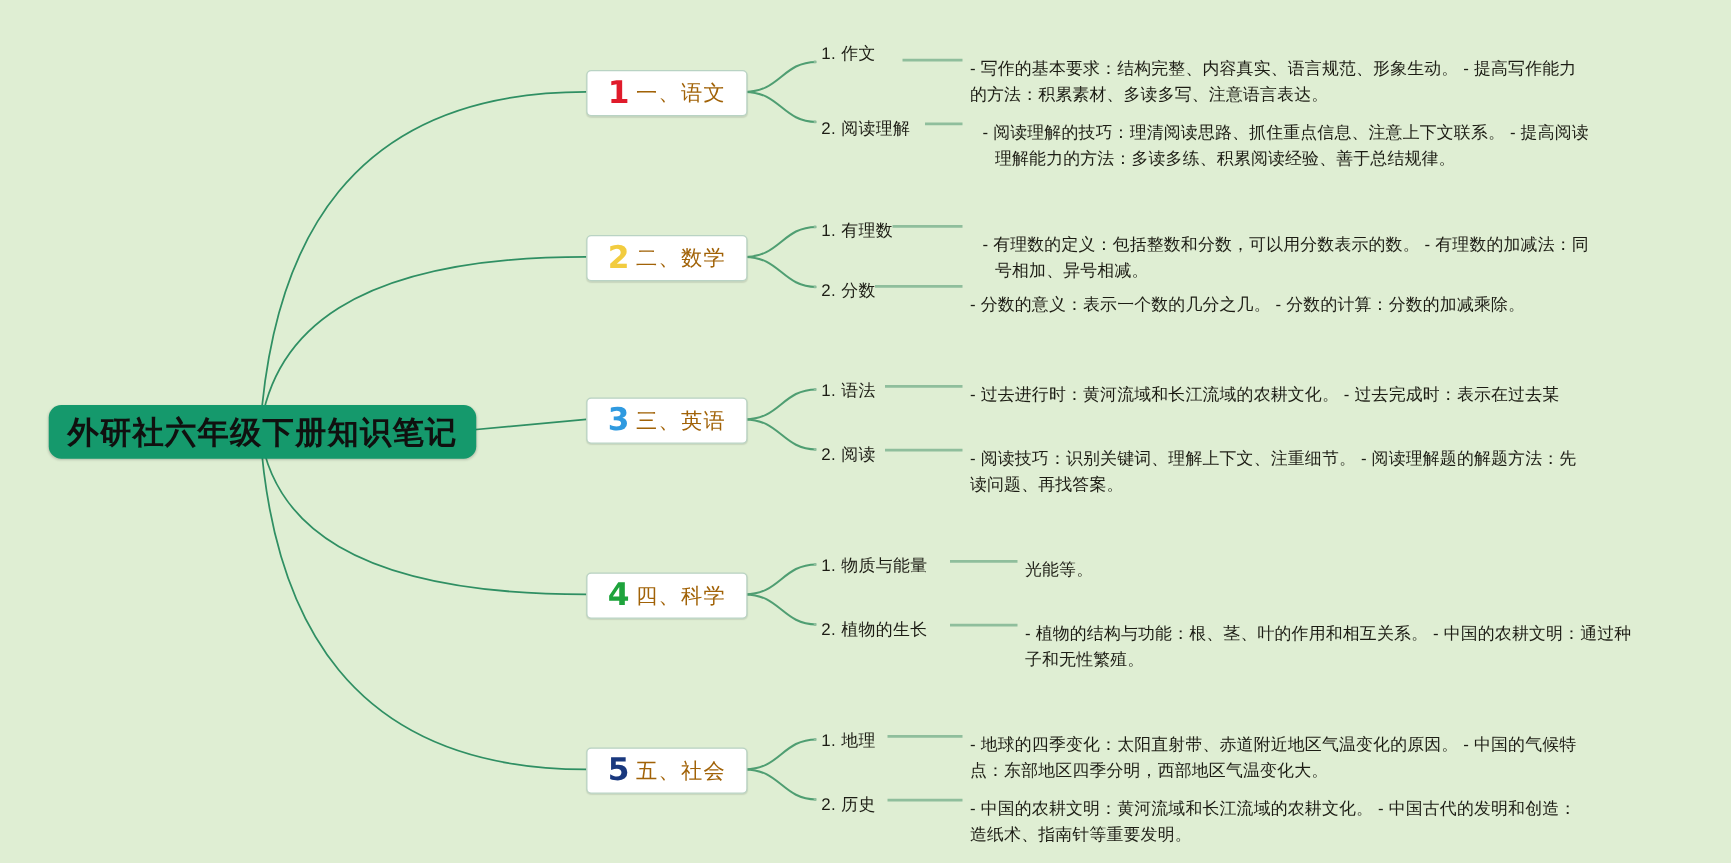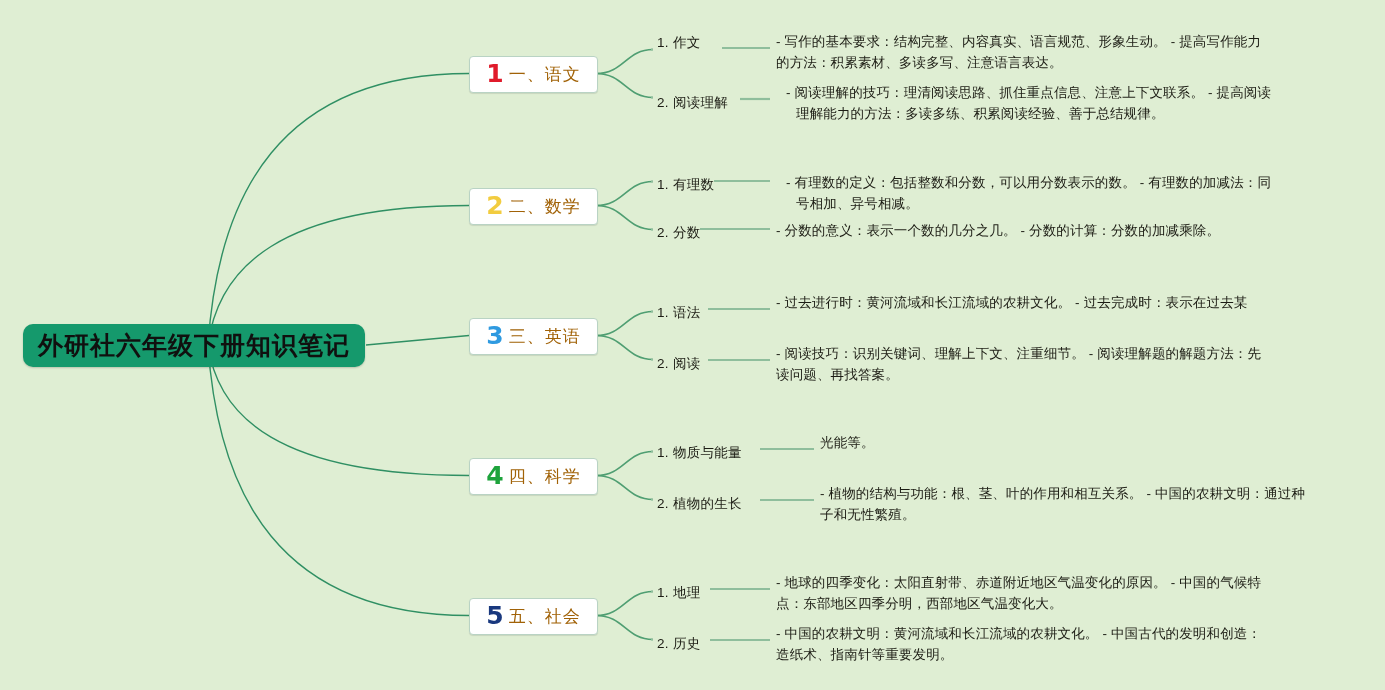--- a/index.html
+++ b/index.html
@@ -39,21 +39,21 @@
     stroke-width: 1.6;
   }
   #wires line.stub {
     stroke: #8fbe9c;
     stroke-width: 2.2;
   }
 
   
   .root-node {
     position: absolute;
-    left: 23px;
+    left: 39px;
     top: 324px;
     width: 342px;
     height: 43px;
     background: #15996c;
     border-radius: 10px;
     display: flex;
     align-items: center;
     justify-content: center;
     box-shadow: 0 1px 2px rgba(0,0,0,0.18);
   }
@@ -104,20 +104,21 @@
     letter-spacing: 0.3px;
   }
 
   
   .detail {
     position: absolute;
     font-size: 13.5px;
     line-height: 21px;
     color: #1c1c14;
     letter-spacing: 0.15px;
+    margin-top: 13px;
   }
   .detail .ln { display: block; }
   .detail .ln.ind { text-indent: 10px; }
 </style>
 </head>
 <body>
 
 <div id="mindmap">
 
   <svg id="wires" viewBox="0 0 1385 690" width="1385" height="690">

